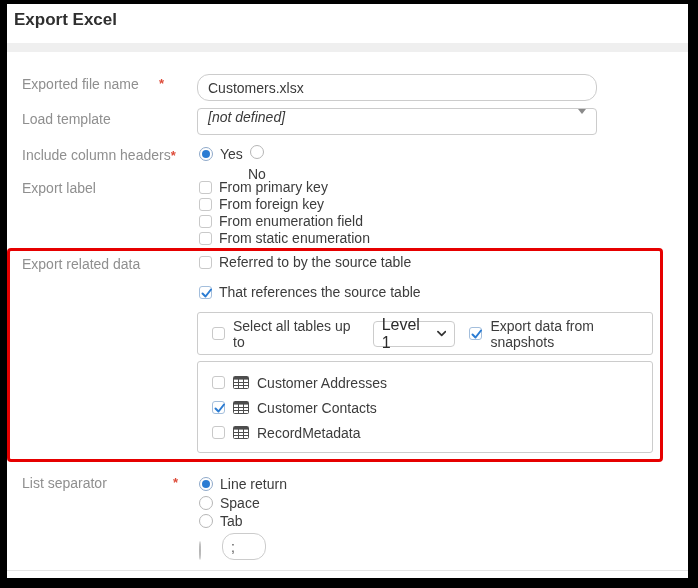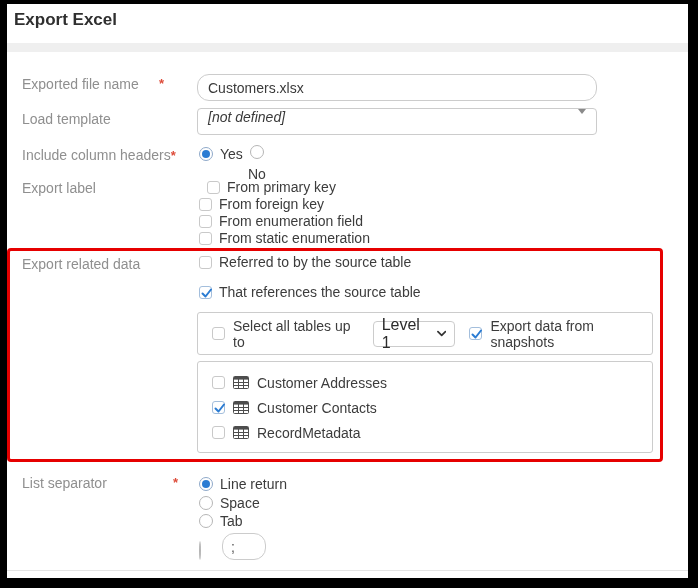--- a/index.html
+++ b/index.html
@@ -96,21 +96,21 @@
     <span class="radio selected"></span>
     <span>Yes</span>
   </div>
   <div class="abs radio-row" style="left:241px;top:141px;flex-direction:column;">
     <span class="radio"></span>
     <span>No</span>
   </div>
 
   
   <div class="abs field-label" style="left:15px;top:176px;">Export label</div>
-  <div class="abs chk-row" style="left:200px;top:174px;">
+  <div class="abs chk-row" style="left:192px;top:174px;">
     <span class="checkbox"></span>
     <span>From primary key</span>
   </div>
   <div class="abs chk-row" style="left:192px;top:191px;">
     <span class="checkbox"></span>
     <span>From foreign key</span>
   </div>
   <div class="abs chk-row" style="left:192px;top:208px;">
     <span class="checkbox"></span>
     <span>From enumeration field</span>

